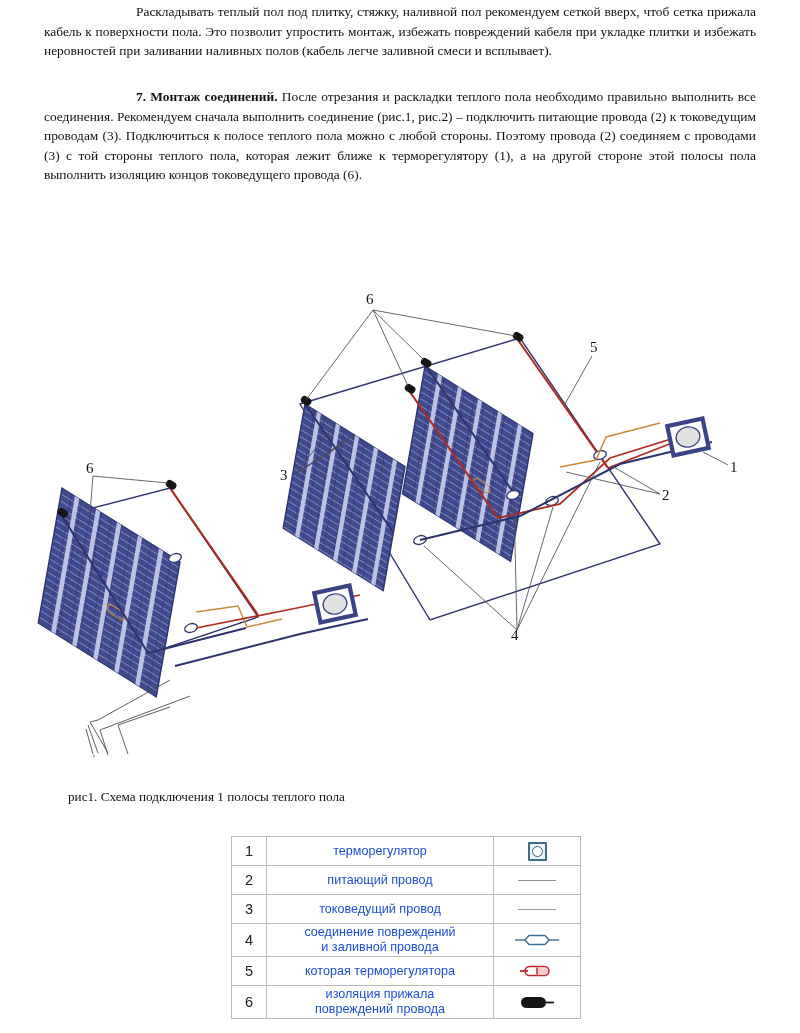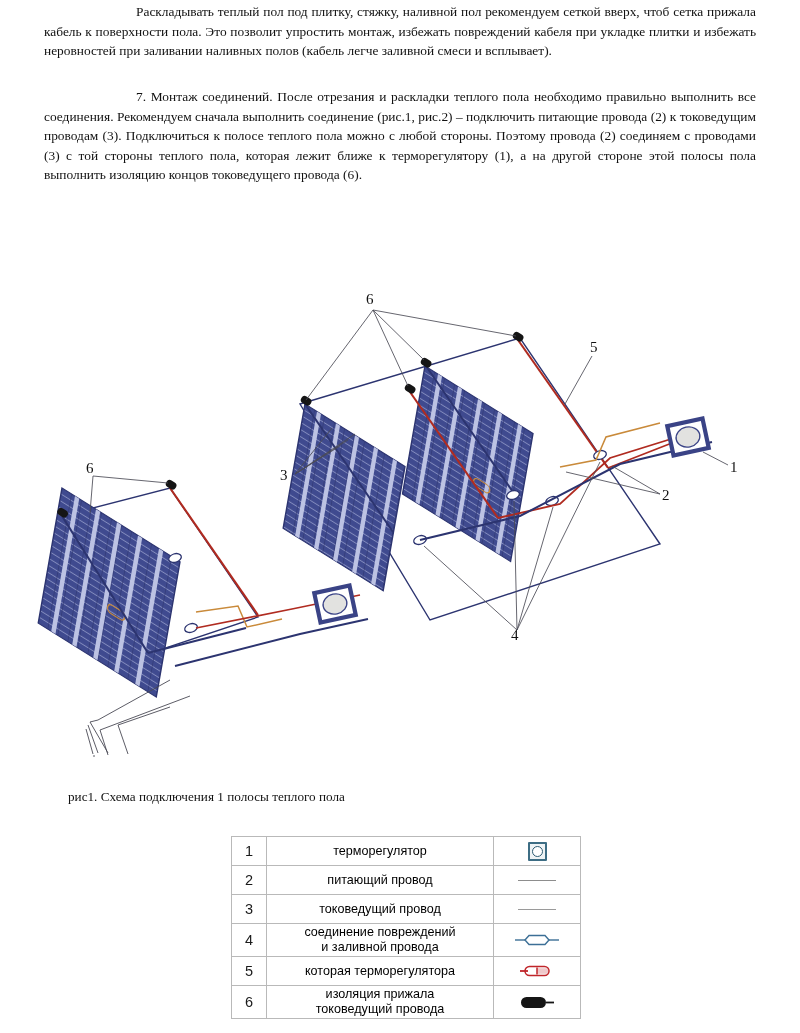--- a/index.html
+++ b/index.html
@@ -27,21 +27,21 @@
     margin: 0;
     font-size: 13.4px;
     line-height: 1.465;
     text-align: justify;
     text-justify: inter-word;
     color: #111;
   }
   .para.indent { text-indent: 92px; }
   .para.noindent { text-indent: 0; }
   .spacer-para { height: 26px; }
-  .bold { font-weight: normal; margin-top: 17px; }
+  .bold { font-weight: bold; margin-top: 17px; }
 
   
   #figures {
     position: absolute;
     left: 0;
     top: 282px;
     width: 800px;
     height: 500px;
   }
   #figures svg { display: block; }
@@ -86,21 +86,21 @@
     width: 34px;
     text-align: center;
     font-size: 14.5px;
     color: #1a1a1a;
   }
   td.col-desc {
     width: 226px;
     text-align: center;
     font-size: 12.6px;
     line-height: 1.18;
-    color: #000000;
+    color: #1d4ed8;
     padding: 3px 6px;
   }
   td.col-sym {
     width: 86px;
     text-align: center;
     height: 100%;
   }
   tr.legend-row { height: 29px; }
   tr.legend-row.tall { height: 33px; }
   .sym-box {
@@ -430,21 +430,21 @@
               <path d="M20,5.2 L31,5.2 L31,10.8 L20,10.8 Z" fill="#c0252a" opacity="0.25"></path>
             </svg>
           </div>
         </td>
       </tr>
 
       <tr class="legend-row tall">
         <td class="col-num">6</td>
         <td class="col-desc">
           <span>изоляция прижала</span><br>
-          <span>токоведущий провода</span>
+          <span>повреждений провода</span>
         </td>
         <td class="col-sym">
           <div class="sym-box">
             <svg width="40" height="18" viewBox="0 0 40 18">
               <rect x="4" y="4" width="25" height="11" rx="5.5" fill="#151515"></rect>
               <line x1="29" y1="9.5" x2="37" y2="9.5" stroke="#151515" stroke-width="1.8"></line>
             </svg>
           </div>
         </td>
       </tr>

